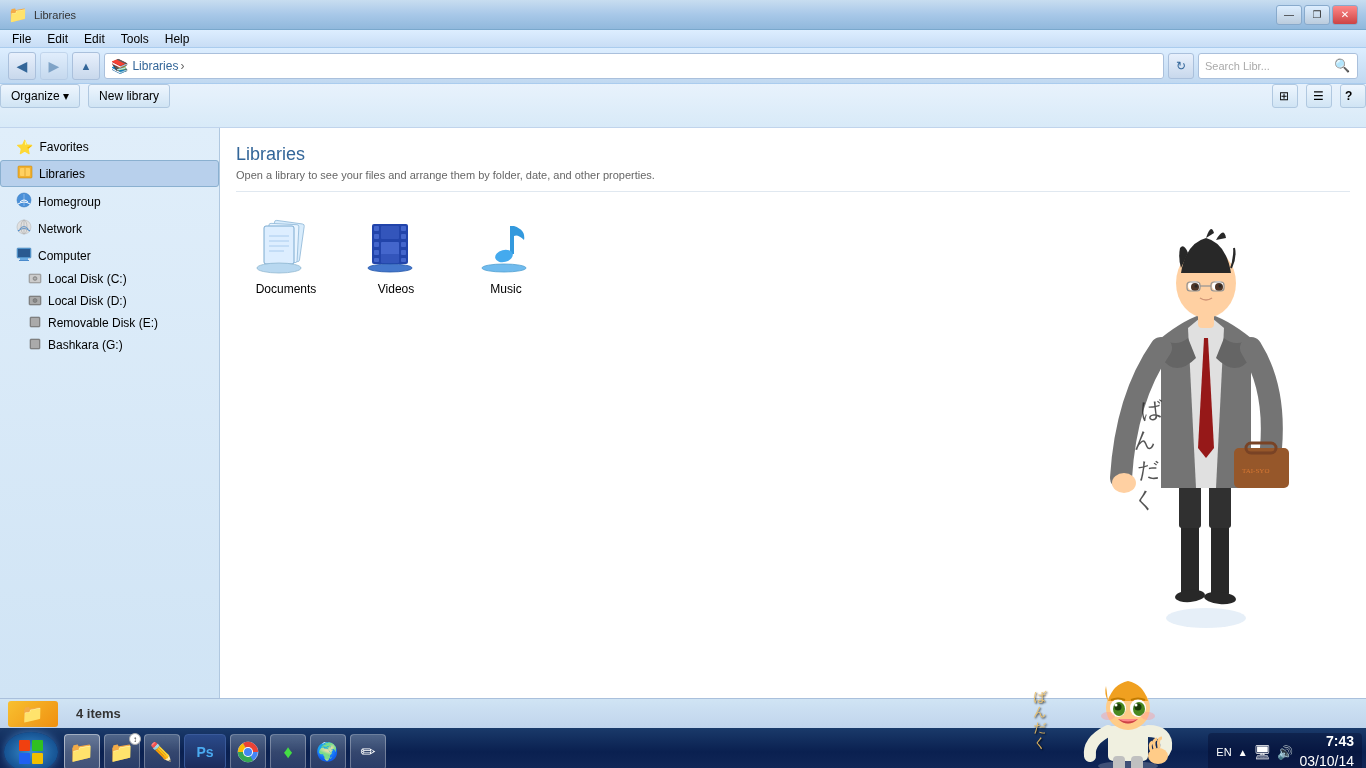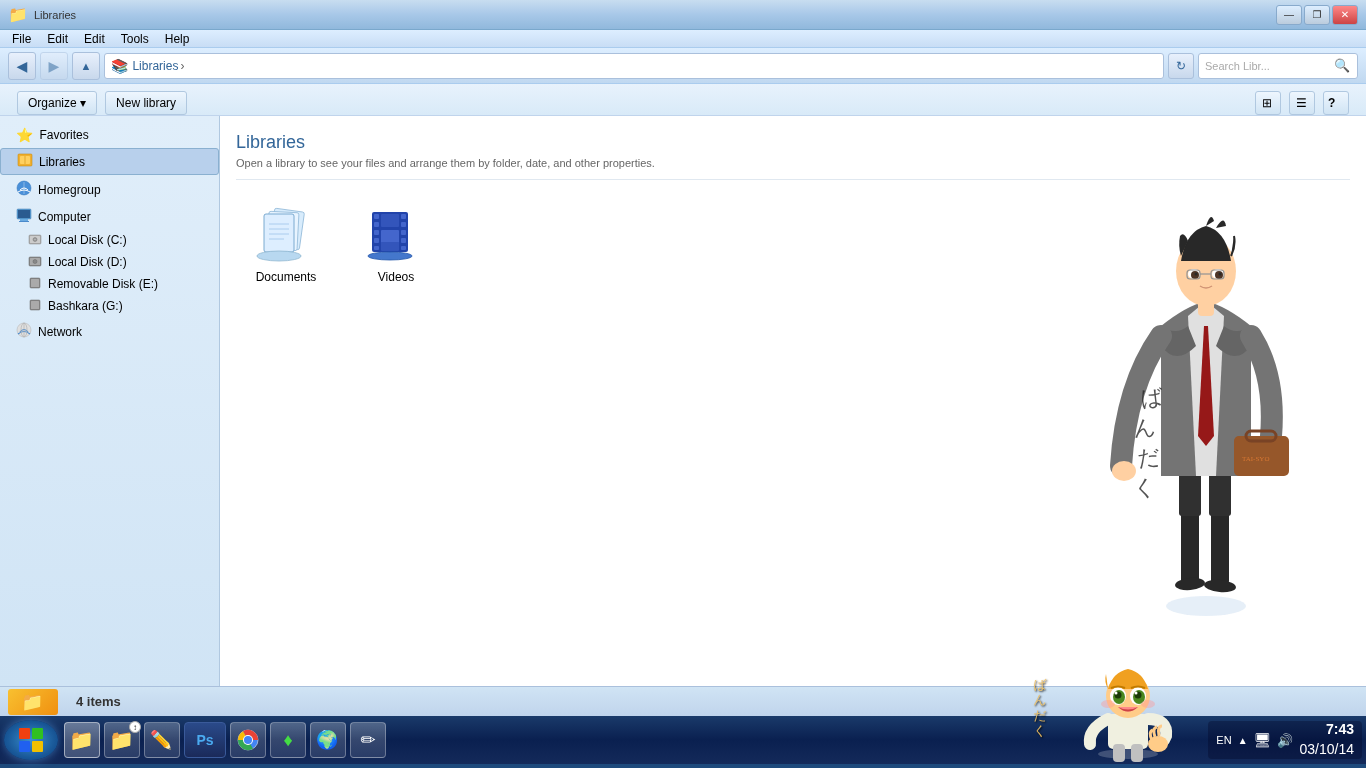--- a/index.html
+++ b/index.html
@@ -90,25 +90,25 @@
       background: linear-gradient(to bottom, #e8f0fc, #c8d8ec);
       border: 1px solid #aac0dc;
       border-radius: 3px;
       cursor: pointer;
       display: flex; align-items: center; justify-content: center;
       font-size: 12px; color: #336699;
     }
 
     
     .action-bar {
-      height: 32px;
+      height: 44px;
       background: linear-gradient(to bottom, #e8f2fc 0%, #d8eaf8 100%);
       display: flex;
-      align-items: flex-end;
-      padding: 0 17px;
+      align-items: flex-start;
+      padding: 0 0;
       gap: 8px;
       border-bottom: 1px solid #c0d4ec;
     }
     .action-btn {
       height: 24px;
       padding: 0 10px;
       background: linear-gradient(to bottom, #eef6fe, #d0e4f4);
       border: 1px solid #b0c8e0;
       border-radius: 3px;
       cursor: pointer;
@@ -347,89 +347,89 @@
       <div class="sidebar-item">
         <span style="font-size:14px; color:#4a8acc;">
           <svg width="16" height="16" viewBox="0 0 16 16">
             <circle cx="8" cy="8" r="7" fill="#4a90d9" stroke="#2a70b9" stroke-width="0.5"></circle>
             <path d="M4 10 Q8 6 12 10" fill="none" stroke="white" stroke-width="1"></path>
             <path d="M2 12 Q8 8 14 12" fill="none" stroke="white" stroke-width="1"></path>
             <line x1="8" y1="2" x2="8" y2="14" stroke="white" stroke-width="0.7" opacity="0.5"></line>
           </svg>
         </span>
         <span>Homegroup</span>
-      </div>
-    </div>
-
-    <div class="sidebar-section">
-      <div class="sidebar-item">
-        <span style="font-size:14px; color:#4a8acc;">
-          <svg width="16" height="16" viewBox="0 0 16 16">
-            <rect x="1" y="2" width="14" height="10" rx="1" fill="#5a9ad0" stroke="#3a7ab0" stroke-width="0.5"></rect>
-            <rect x="2" y="3" width="12" height="8" fill="#2a5a90"></rect>
-            <rect x="4" y="12" width="8" height="2" fill="#6aaae0"></rect>
-            <rect x="3" y="14" width="10" height="1" fill="#4a8acc"></rect>
-          </svg>
-        </span>
-        <span>Computer</span>
-      </div>
-
-      <div class="sidebar-item indent1">
-        <span style="font-size:11px;">
-          <svg width="14" height="14" viewBox="0 0 14 14">
-            <rect x="1" y="3" width="12" height="9" rx="1" fill="#aaaaaa" stroke="#888" stroke-width="0.5"></rect>
-            <rect x="2" y="4" width="10" height="7" rx="0.5" fill="#cccccc"></rect>
-            <circle cx="7" cy="7.5" r="2" fill="#999" stroke="#777" stroke-width="0.5"></circle>
-            <circle cx="7" cy="7.5" r="0.8" fill="#bbb"></circle>
-          </svg>
-        </span>
-        <span>Local Disk (C:)</span>
-      </div>
-      <div class="sidebar-item indent1">
-        <span style="font-size:11px;">
-          <svg width="14" height="14" viewBox="0 0 14 14">
-            <rect x="1" y="3" width="12" height="9" rx="1" fill="#888888" stroke="#666" stroke-width="0.5"></rect>
-            <rect x="2" y="4" width="10" height="7" rx="0.5" fill="#aaaaaa"></rect>
-            <circle cx="7" cy="7.5" r="2" fill="#888" stroke="#666" stroke-width="0.5"></circle>
-          </svg>
-        </span>
-        <span>Local Disk (D:)</span>
-      </div>
-      <div class="sidebar-item indent1">
-        <span style="font-size:11px;">
-          <svg width="14" height="14" viewBox="0 0 14 14">
-            <rect x="2" y="2" width="10" height="10" rx="1" fill="#888" stroke="#666" stroke-width="0.5"></rect>
-            <rect x="3" y="3" width="8" height="8" rx="0.5" fill="#aaa"></rect>
-          </svg>
-        </span>
-        <span>Removable Disk (E:)</span>
-      </div>
-      <div class="sidebar-item indent1">
-        <span style="font-size:11px;">
-          <svg width="14" height="14" viewBox="0 0 14 14">
-            <rect x="2" y="2" width="10" height="10" rx="1" fill="#888" stroke="#666" stroke-width="0.5"></rect>
-            <rect x="3" y="3" width="8" height="8" rx="0.5" fill="#aaa"></rect>
-          </svg>
-        </span>
-        <span>Bashkara (G:)</span>
       </div>
     </div>
 
     <div class="sidebar-section">
       <div class="sidebar-item">
         <span style="font-size:14px;">
           <svg width="16" height="16" viewBox="0 0 16 16">
             <circle cx="8" cy="8" r="7" fill="#e0e0e0" stroke="#b0b0b0" stroke-width="0.5"></circle>
             <path d="M4 10 Q8 5 12 10" fill="none" stroke="#4a8acc" stroke-width="1.2"></path>
             <path d="M2 12 Q8 7 14 12" fill="none" stroke="#4a8acc" stroke-width="1.2"></path>
             <line x1="8" y1="1" x2="8" y2="15" stroke="#b0b0b0" stroke-width="0.7"></line>
             <ellipse cx="8" cy="8" rx="3" ry="7" fill="none" stroke="#b0b0b0" stroke-width="0.7"></ellipse>
           </svg>
         </span>
         <span>Network</span>
+      </div>
+    </div>
+
+    <div class="sidebar-section">
+      <div class="sidebar-item">
+        <span style="font-size:14px; color:#4a8acc;">
+          <svg width="16" height="16" viewBox="0 0 16 16">
+            <rect x="1" y="2" width="14" height="10" rx="1" fill="#5a9ad0" stroke="#3a7ab0" stroke-width="0.5"></rect>
+            <rect x="2" y="3" width="12" height="8" fill="#2a5a90"></rect>
+            <rect x="4" y="12" width="8" height="2" fill="#6aaae0"></rect>
+            <rect x="3" y="14" width="10" height="1" fill="#4a8acc"></rect>
+          </svg>
+        </span>
+        <span>Computer</span>
+      </div>
+
+      <div class="sidebar-item indent1">
+        <span style="font-size:11px;">
+          <svg width="14" height="14" viewBox="0 0 14 14">
+            <rect x="1" y="3" width="12" height="9" rx="1" fill="#aaaaaa" stroke="#888" stroke-width="0.5"></rect>
+            <rect x="2" y="4" width="10" height="7" rx="0.5" fill="#cccccc"></rect>
+            <circle cx="7" cy="7.5" r="2" fill="#999" stroke="#777" stroke-width="0.5"></circle>
+            <circle cx="7" cy="7.5" r="0.8" fill="#bbb"></circle>
+          </svg>
+        </span>
+        <span>Local Disk (C:)</span>
+      </div>
+      <div class="sidebar-item indent1">
+        <span style="font-size:11px;">
+          <svg width="14" height="14" viewBox="0 0 14 14">
+            <rect x="1" y="3" width="12" height="9" rx="1" fill="#888888" stroke="#666" stroke-width="0.5"></rect>
+            <rect x="2" y="4" width="10" height="7" rx="0.5" fill="#aaaaaa"></rect>
+            <circle cx="7" cy="7.5" r="2" fill="#888" stroke="#666" stroke-width="0.5"></circle>
+          </svg>
+        </span>
+        <span>Local Disk (D:)</span>
+      </div>
+      <div class="sidebar-item indent1">
+        <span style="font-size:11px;">
+          <svg width="14" height="14" viewBox="0 0 14 14">
+            <rect x="2" y="2" width="10" height="10" rx="1" fill="#888" stroke="#666" stroke-width="0.5"></rect>
+            <rect x="3" y="3" width="8" height="8" rx="0.5" fill="#aaa"></rect>
+          </svg>
+        </span>
+        <span>Removable Disk (E:)</span>
+      </div>
+      <div class="sidebar-item indent1">
+        <span style="font-size:11px;">
+          <svg width="14" height="14" viewBox="0 0 14 14">
+            <rect x="2" y="2" width="10" height="10" rx="1" fill="#888" stroke="#666" stroke-width="0.5"></rect>
+            <rect x="3" y="3" width="8" height="8" rx="0.5" fill="#aaa"></rect>
+          </svg>
+        </span>
+        <span>Bashkara (G:)</span>
       </div>
     </div>
   </div>
 
   <div class="content-area">
     <div class="content-title">Libraries</div>
     <div class="content-desc">Open a library to see your files and arrange them by folder, date, and other properties.</div>
 
     <div class="library-icons">
 
@@ -474,20 +474,35 @@
             <rect x="17" y="10" width="18" height="13" rx="1" fill="#3355bb"></rect>
             <rect x="17" y="26" width="18" height="13" rx="1" fill="#4466cc"></rect>
             <rect x="17" y="38" width="18" height="9" rx="1" fill="#3355bb"></rect>
 
             <ellipse cx="26" cy="52" rx="22" ry="4" fill="#4477cc" stroke="#2255aa" stroke-width="0.8"></ellipse>
           </svg>
         </div>
         <span class="icon-label">Videos</span>
       </div>
 
+      <div class="library-icon-item">
+        <div class="icon-visual">
+          <svg width="64" height="64" viewBox="0 0 64 64">
+
+            <rect x="36" y="10" width="4" height="28" fill="#3399dd"></rect>
+
+            <path d="M40 10 Q52 14 50 24 Q44 18 40 20" fill="#3399dd"></path>
+
+            <ellipse cx="30" cy="40" rx="9" ry="6" fill="#44aaee" transform="rotate(-15,30,40)"></ellipse>
+
+            <ellipse cx="30" cy="52" rx="22" ry="4" fill="#70bbee" stroke="#50a0d0" stroke-width="0.8"></ellipse>
+          </svg>
+        </div>
+        <span class="icon-label">Music</span>
+      </div>
     </div>
 
     <div class="anime-backdrop">
 
       <svg width="400" height="600" viewBox="0 0 400 600" style="position:absolute; right:0; bottom:0; opacity:0.9;">
 
         <ellipse cx="240" cy="520" rx="40" ry="10" fill="rgba(200,220,240,0.5)"></ellipse>
 
         <rect x="215" y="380" width="18" height="120" rx="5" fill="#111111"></rect>
         <rect x="245" y="380" width="18" height="120" rx="5" fill="#111111"></rect>

